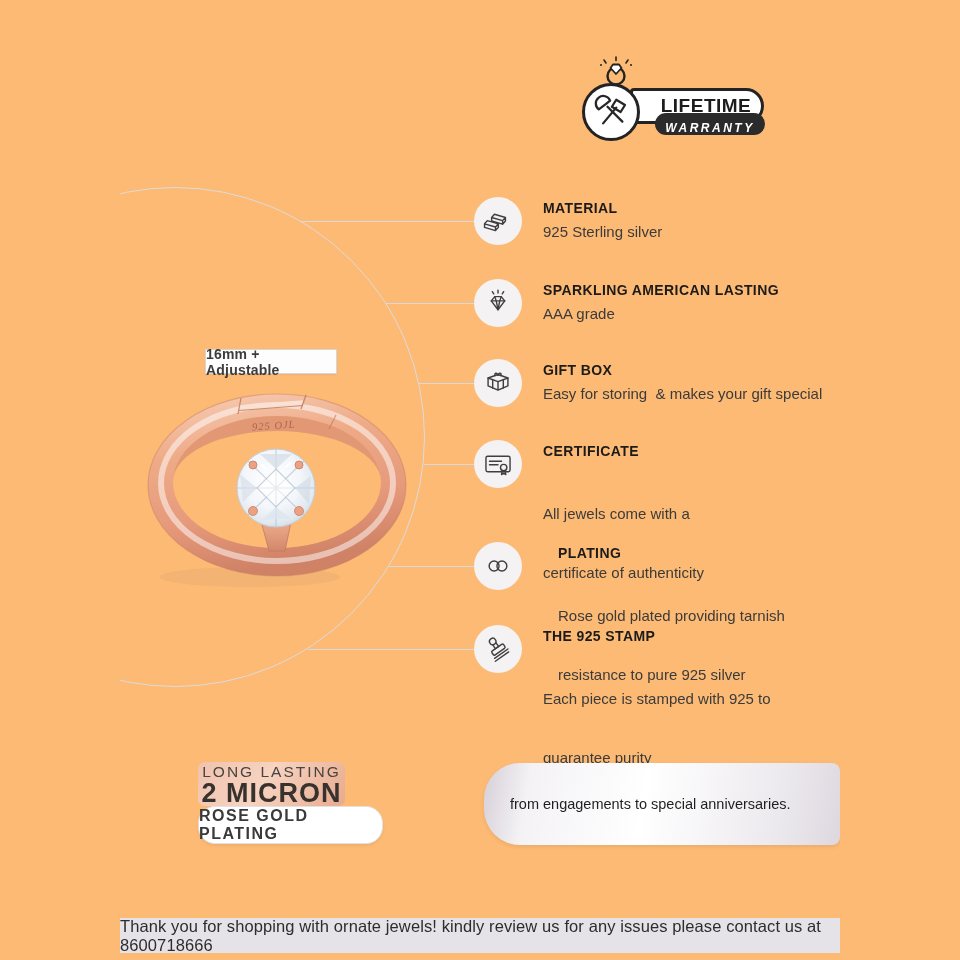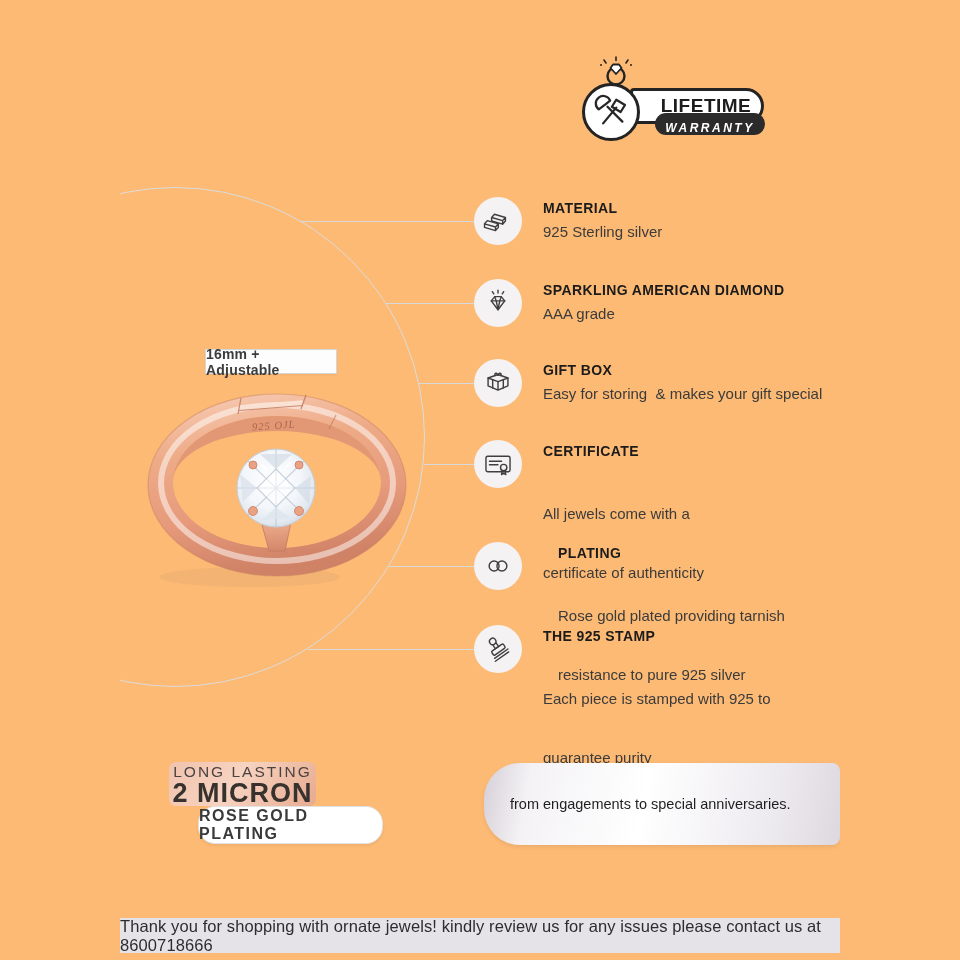--- a/index.html
+++ b/index.html
@@ -36,21 +36,21 @@
   .feat { position:absolute; left:354px; display:flex; align-items:flex-start; }
   .feat-icon { width:48px; height:48px; border-radius:50%; background:#f4f2f3; flex:0 0 48px;
                display:flex; align-items:center; justify-content:center; }
   .feat-text { margin-left:21px; padding-top:0; }
   .feat-title { font-size:14px; font-weight:700; color:#1b1b1b; letter-spacing:0.4px; line-height:23px; }
   .feat-sub { font-size:15px; color:#3b3b3b; line-height:19.5px; margin-top:2px; white-space:pre-wrap; }
   .feat-sub span { display:block; }
   .feat svg { stroke:#3f3f3f; fill:none; stroke-width:2; stroke-linecap:round; stroke-linejoin:round; }
 
   
-  .rose-badge { position:absolute; left:49px; top:762px; width:147px; height:44px; border-radius:7px;
+  .rose-badge { position:absolute; left:78px; top:762px; width:147px; height:44px; border-radius:7px;
                 background:linear-gradient(125deg,#f0c3ae 0%,#f7d3c1 45%,#e7aa8e 100%);
                 display:flex; flex-direction:column; align-items:center; justify-content:center; z-index:1; }
   .rose-badge .l1 { font-size:15.5px; color:#4a4340; letter-spacing:2px; line-height:18px; }
   .rose-badge .l2 { font-size:27px; font-weight:800; color:#38322f; letter-spacing:1px; line-height:24px; }
   .white-badge { position:absolute; left:42px; top:806px; width:185px; height:38px; border-radius:17px;
                  background:#fff; border:1px solid #e2e2e2; box-shadow:0 2px 3px rgba(0,0,0,.06);
                  display:flex; align-items:flex-start; justify-content:center; z-index:0;margin-left:36px; }
   .white-badge span { font-size:16px; font-weight:700; color:#3a3a3a; letter-spacing:1.5px; }
 
   
@@ -173,21 +173,21 @@
 
   <div class="feat" style="top:279px;">
     <div class="feat-icon">
       <svg width="34" height="34" viewBox="0 0 48 48">
         <path d="M14.5 21 L19.5 15 L28.5 15 L33.5 21 L24 33.5 Z"></path>
         <path d="M14.5 21 L33.5 21 M19.5 15 L21.5 21 L24 33.5 M28.5 15 L26.5 21 L24 33.5"></path>
         <path d="M24 6 L24 10 M16 8 L18 11 M32 8 L30 11"></path>
       </svg>
     </div>
     <div class="feat-text">
-      <div class="feat-title">SPARKLING AMERICAN DIAMOND</div>
+      <div class="feat-title">SPARKLING AMERICAN LASTING</div>
       <div class="feat-sub"><span>AAA grade</span></div>
     </div>
   </div>
 
   <div class="feat" style="top:440px;">
     <div class="feat-icon">
       <svg width="34" height="34" viewBox="0 0 48 48">
         <rect x="7" y="13" width="34" height="22" rx="2.5"></rect>
         <path d="M12 20 L29 20 M12 25 L24 25"></path>
         <circle cx="32" cy="29" r="4.5"></circle>

